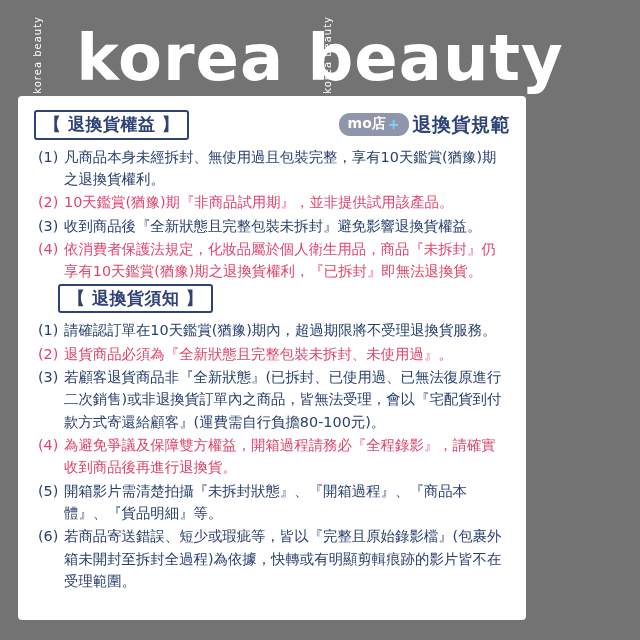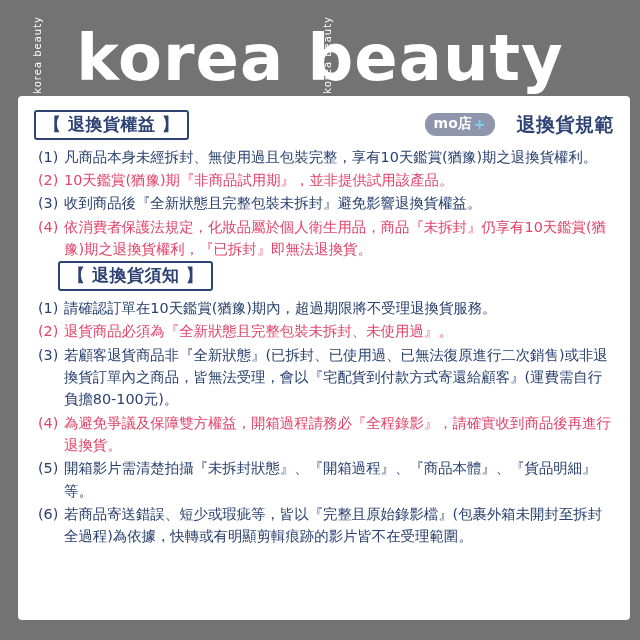--- a/index.html
+++ b/index.html
@@ -55,21 +55,21 @@
     top: 16px;
     left: 322px;
     transform: rotate(180deg);
   }
 
   
   .panel {
     position: absolute;
     top: 96px;
     left: 18px;
-    width: 612px;
+    width: 508px;
     height: 524px;
     background: #ffffff;
     border-radius: 4px;
     padding: 14px 16px 10px 16px;
   }
 
   
   .sec-head {
     display: flex;
     align-items: center;
@@ -87,21 +87,21 @@
     padding: 3px 8px 4px 8px;
     border-radius: 3px;
     letter-spacing: 0.5px;
     line-height: 1.1;
     font-family: "DejaVu Sans", sans-serif;
   }
   .head-right {
     margin-left: auto;
     display: flex;
     align-items: center;
-    gap: 22px;
+    gap: 4px;
   }
   .mo-badge {
     display: inline-flex;
     align-items: center;
     background: #8f95ab;
     color: #ffffff;
     border-radius: 11px;
     padding: 2px 9px 3px 9px;
     font-size: 14px;
     font-weight: bold;

